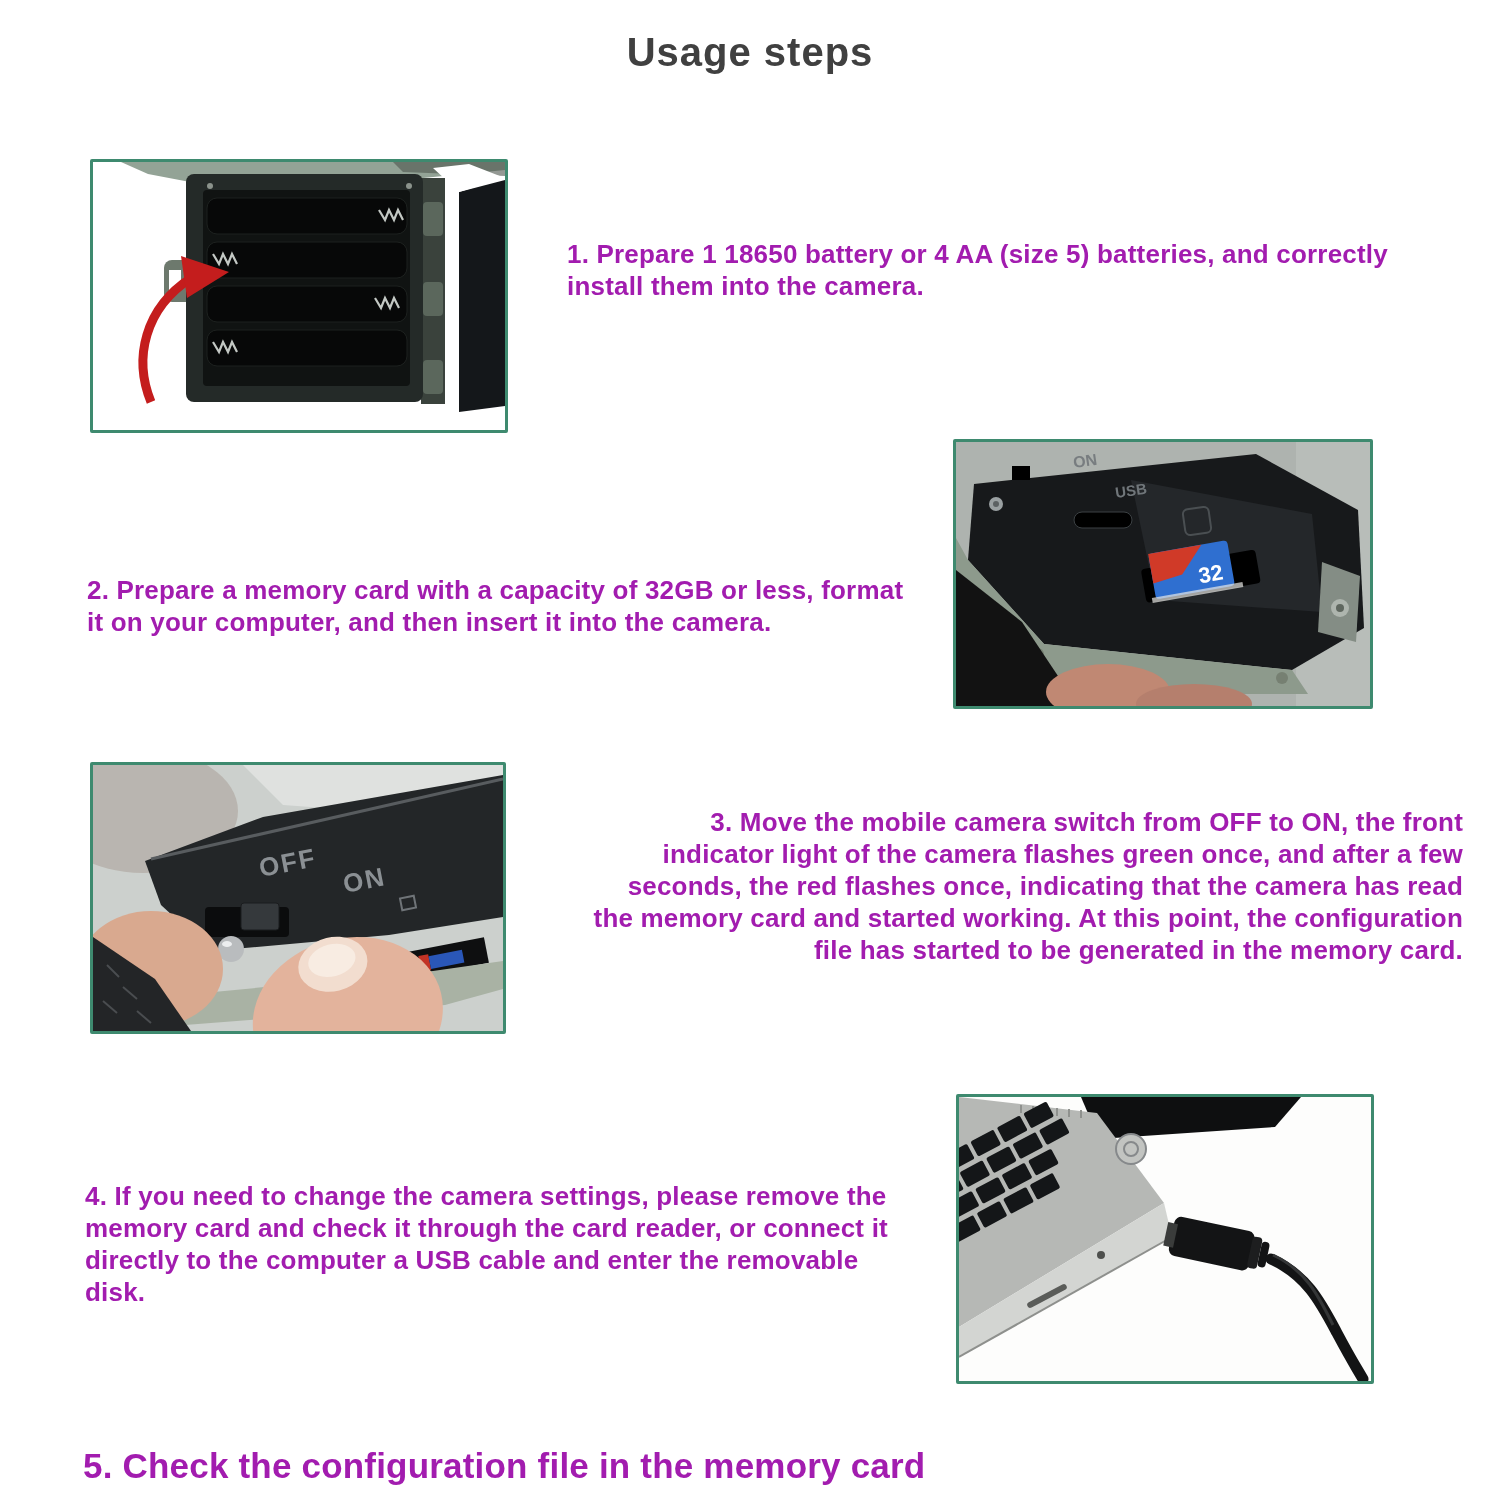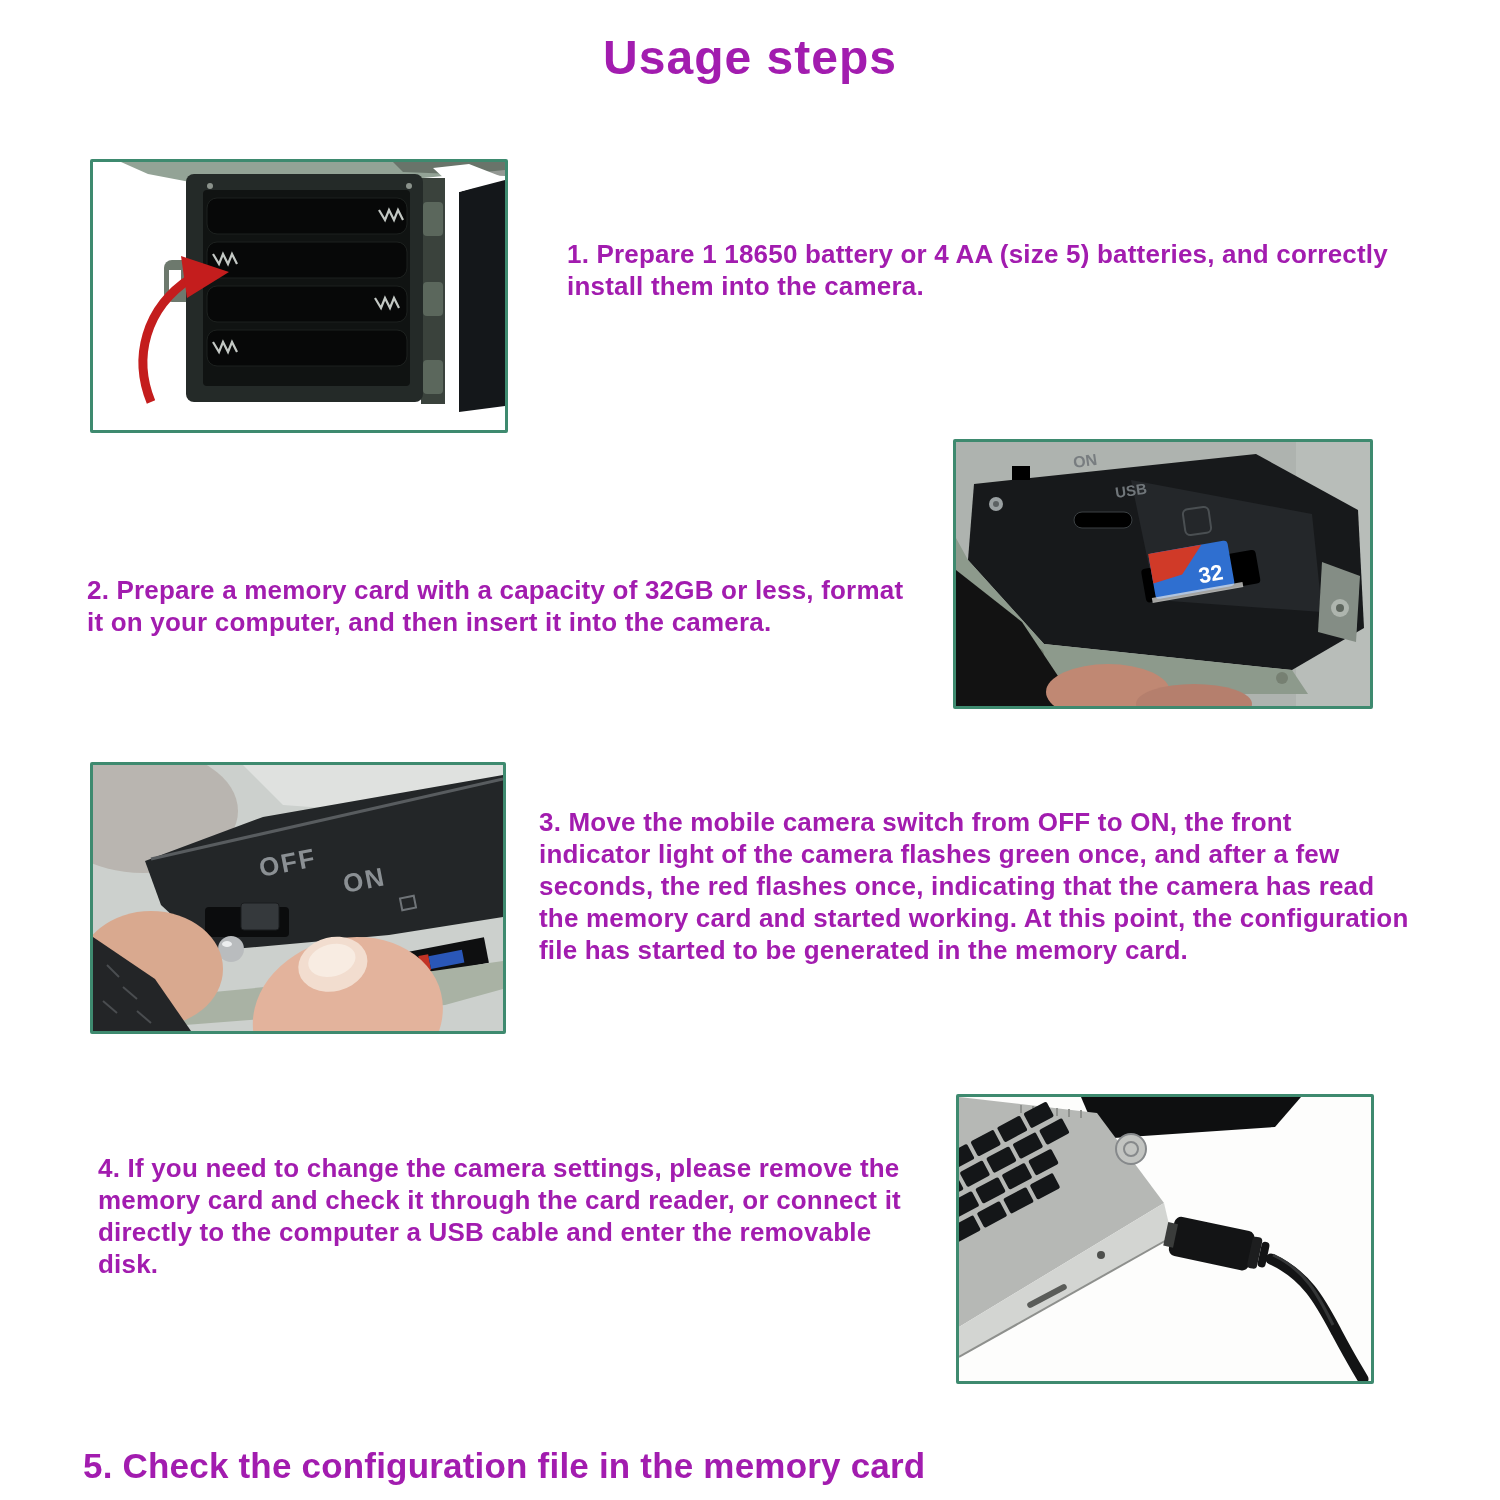--- a/index.html
+++ b/index.html
@@ -1,25 +1,25 @@
 <!DOCTYPE html>
 <html><head>
 <meta charset="utf-8">
 <style>
   html,body{margin:0;padding:0;background:#ffffff;}
   .page{position:relative;width:1500px;height:1500px;background:#ffffff;overflow:hidden;
         font-family:"Liberation Sans",sans-serif;}
   .page-title{position:absolute;top:30px;left:0;width:100%;text-align:center;
-        font-size:48px;font-weight:bold;color:#a21caf;letter-spacing:1px;}
+        font-size:40px;font-weight:bold;color:#404040;letter-spacing:1px;}
   .step-text{position:absolute;font-size:26px;font-weight:bold;color:#a21caf;
         line-height:32px;white-space:pre-line;letter-spacing:0.2px;}
   .step-1{left:567px;top:238px;width:900px;}
   .step-2{left:87px;top:554px;width:880px;margin-top:20px;}
-  .step-3{left:539px;top:806px;width:940px;}
-  .step-4{left:85px;top:1152px;width:880px;margin-left:13px;}
+  .step-3{left:523px;top:806px;width:940px;text-align:right;}
+  .step-4{left:85px;top:1180px;width:880px;}
   .step-5{left:83px;top:1420px;width:1100px;font-size:35px;line-height:44px;margin-top:24px;}
   .photo{position:absolute;border:3px solid #3e8a6f;background:#ffffff;box-sizing:border-box;
         border-radius:2px;}
   .photo svg{display:block;width:100%;height:100%;}
   .photo-1{left:90px;top:159px;width:418px;height:274px;}
   .photo-2{left:953px;top:439px;width:420px;height:270px;}
   .photo-3{left:90px;top:762px;width:416px;height:272px;}
   .photo-4{left:956px;top:1094px;width:418px;height:290px;}
   .emboss{font-family:"Liberation Sans",sans-serif;font-weight:bold;}
 </style>

